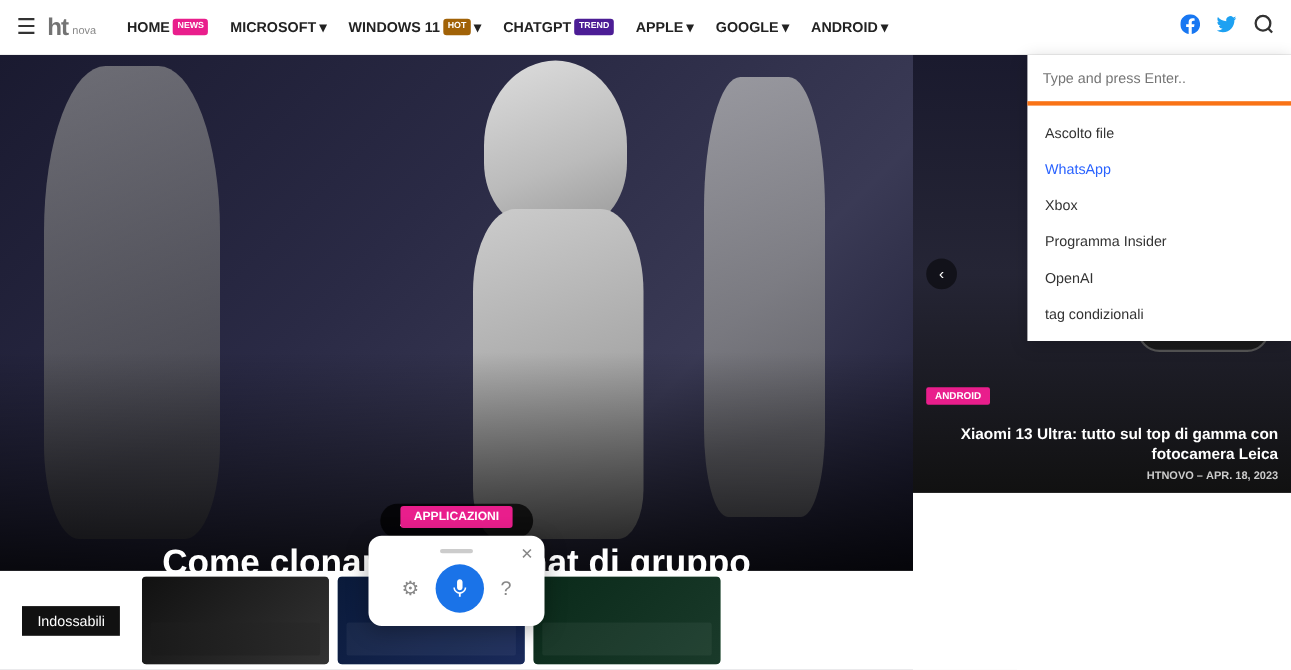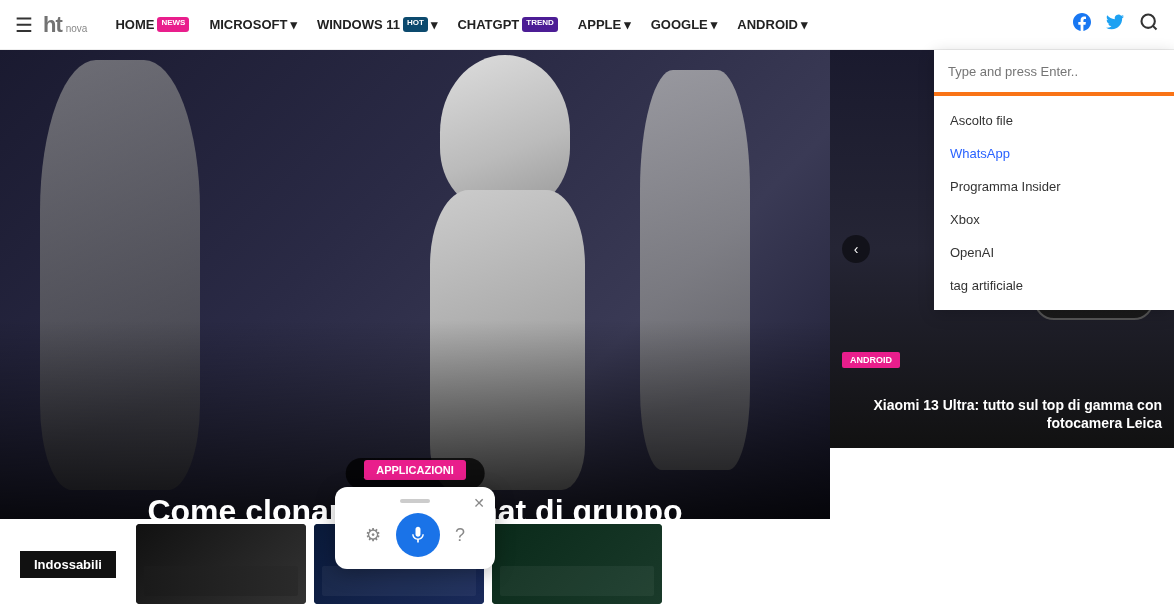--- a/index.html
+++ b/index.html
@@ -62,21 +62,21 @@
     }
     .badge {
       font-size: 8px;
       font-weight: 700;
       padding: 1px 4px;
       border-radius: 3px;
       text-transform: uppercase;
       color: #fff;
     }
     .badge-news { background: #e91e8c; }
-    .badge-hot { background: #0c4a6e; }
+    .badge-hot { background: #a16207; }
     .badge-trend { background: #4c1d95; }
     .header-icons {
       display: flex;
       align-items: center;
       gap: 15px;
       margin-left: auto;
     }
     .header-icon {
       font-size: 18px;
       color: #333;
@@ -231,21 +231,21 @@
       right: 0;
       height: 90px;
       background: #fff;
       display: flex;
       align-items: center;
     }
     .bottom-tag {
       background: #111;
       color: #fff;
       font-size: 13px;
-      font-weight: 700;
+      font-weight: 400;
       padding: 6px 14px;
       text-transform: capitalize;
       margin-left: 20px;
       margin-right: 20px;
     }
     .bottom-articles {
       display: flex;
       gap: 8px;
       overflow: hidden;
       flex: 1;
@@ -514,31 +514,36 @@
       <div class="right-article-phone">
         <div style="position:absolute;top:5px;left:50%;transform:translateX(-50%);width:30px;height:4px;background:#444;border-radius:2px;"></div>
         <div style="position:absolute;top:20px;left:10px;right:10px;bottom:20px;background:linear-gradient(135deg,#2a2a3a,#1a1a2a);border-radius:10px;overflow:hidden;">
           <div style="width:100%;height:100%;background:radial-gradient(circle at 70% 30%, rgba(255,255,255,0.15) 0%,transparent 60%);"></div>
         </div>
       </div>
       <div class="right-nav-prev">‹</div>
       <div class="right-article-badge">ANDROID</div>
       <div class="right-article-content">
         <div class="right-article-title">Xiaomi 13 Ultra: tutto sul top di gamma con fotocamera Leica</div>
+        <div class="right-article-meta">
+          <span>HTNOVO</span>
+          <span>–</span>
+          <span>APR. 18, 2023</span>
+        </div>
       </div>
     </div>
 
     <div class="search-dropdown">
       <div class="search-input-wrap">
         <input class="search-input-field" type="text" placeholder="Type and press Enter.." style="">
       </div>
       <div class="search-items">
         <div class="search-item">Ascolto file</div>
         <div class="search-item whatsapp-highlight">WhatsApp</div>
+        <div class="search-item">Xbox</div>
         <div class="search-item">Programma Insider</div>
-        <div class="search-item">Xbox</div>
         <div class="search-item">OpenAI</div>
-        <div class="search-item">tag artificiale</div>
+        <div class="search-item">tag condizionali</div>
       </div>
     </div>
   </div>
 
 </div>
 
 </body></html>

